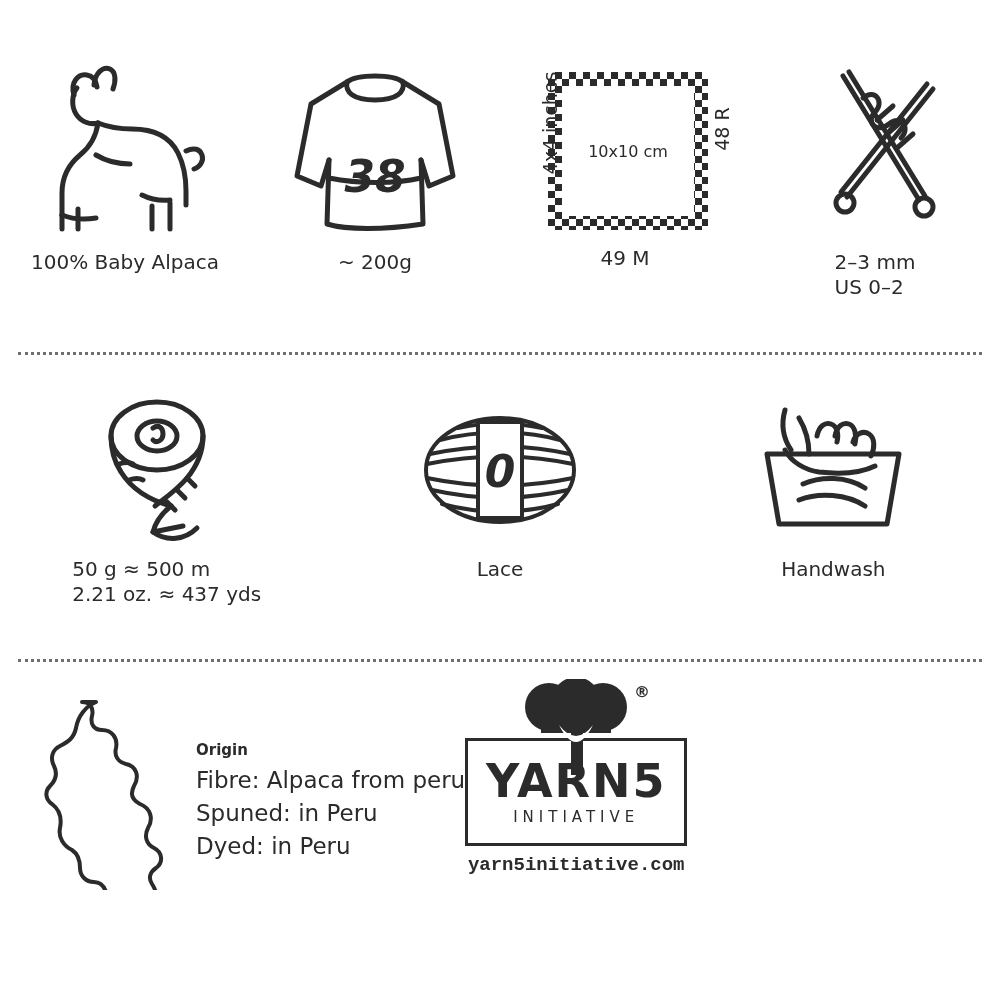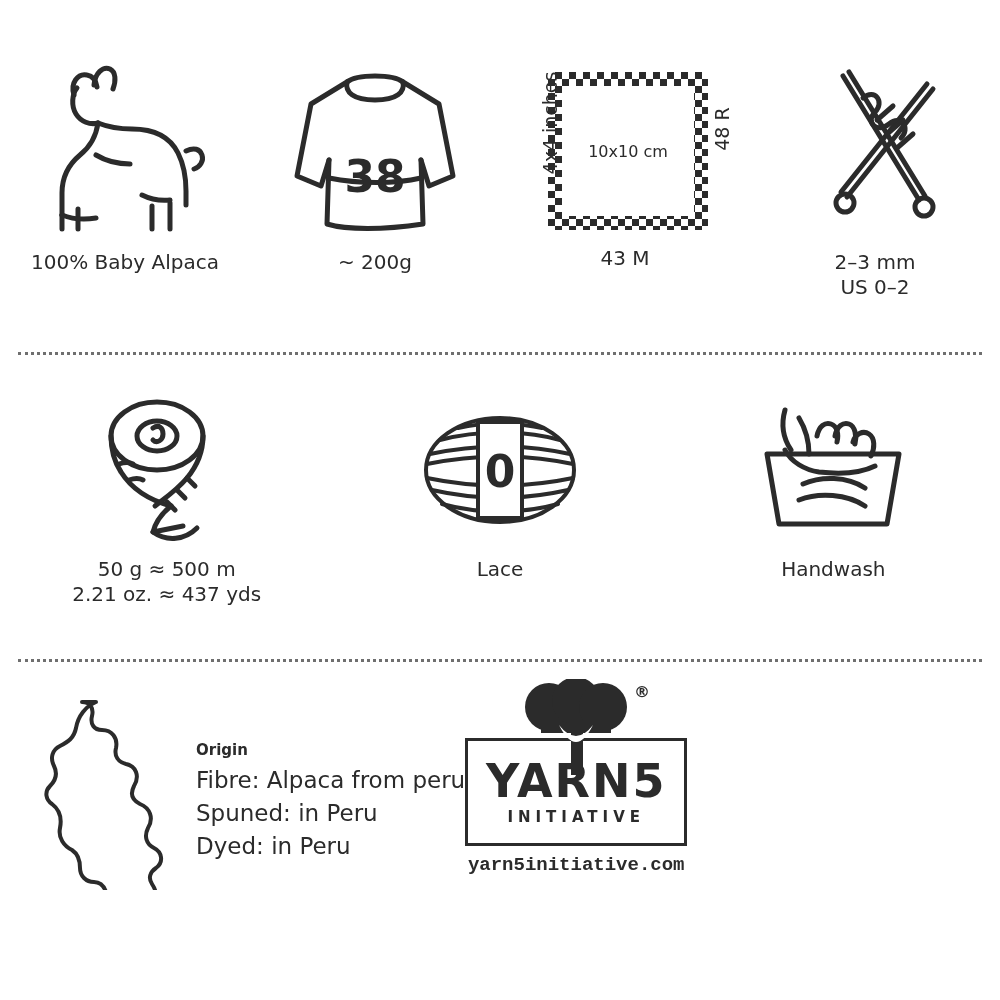--- a/index.html
+++ b/index.html
@@ -32,23 +32,24 @@
     display: flex;
     flex-direction: column;
     align-items: center;
     justify-content: flex-start;
     box-sizing: border-box;
   }
   .icon-box {
     display: flex;
     align-items: center;
     justify-content: center;
+    font-style: italic;
   }
   .caption {
-    text-align: center;
+    text-align: left;
     font-size: 20px;
     line-height: 1.25;
     color: #2b2b2b;
     margin-top: 10px;
     white-space: nowrap;
   }
   .caption .sub {
     display: block;
   }
 
@@ -117,21 +118,21 @@
   }
   .brand-name {
     font-size: 46px;
     font-weight: bold;
     letter-spacing: 2px;
     line-height: 1;
     color: #2b2b2b;
   }
   .brand-sub {
     font-size: 15px;
-    font-weight: bold;
+    font-weight: normal;
     letter-spacing: 5px;
     color: #2b2b2b;
     margin-top: 4px;
   }
   .brand-url {
     font-size: 19px;
     font-weight: bold;
     color: #2b2b2b;
     margin-top: 8px;
     font-family: Liberation Mono, monospace;
@@ -249,21 +250,21 @@
       <div class="caption">~ 200g</div>
     </div>
 
     <div class="cell">
       <div class="gauge-wrap">
         <div class="swatch">
           <div class="swatch-inner">10x10 cm</div>
         </div>
         <div class="label-left">4x4 inches</div>
         <div class="label-right">48 R</div>
-        <div class="label-bottom">43 M</div>
+        <div class="label-bottom">49 M</div>
       </div>
     </div>
 
     <div class="cell">
       <div class="icon-box">
         <svg width="180" height="180" viewBox="0 0 180 180" fill="none" stroke="#2b2b2b" stroke-width="5" stroke-linecap="round" stroke-linejoin="round">
           <path d="M64 12 L140 136"></path>
           <path d="M58 16 L134 140"></path>
           <circle cx="139" cy="147" r="9"></circle>
           <path d="M142 24 L56 132"></path>

